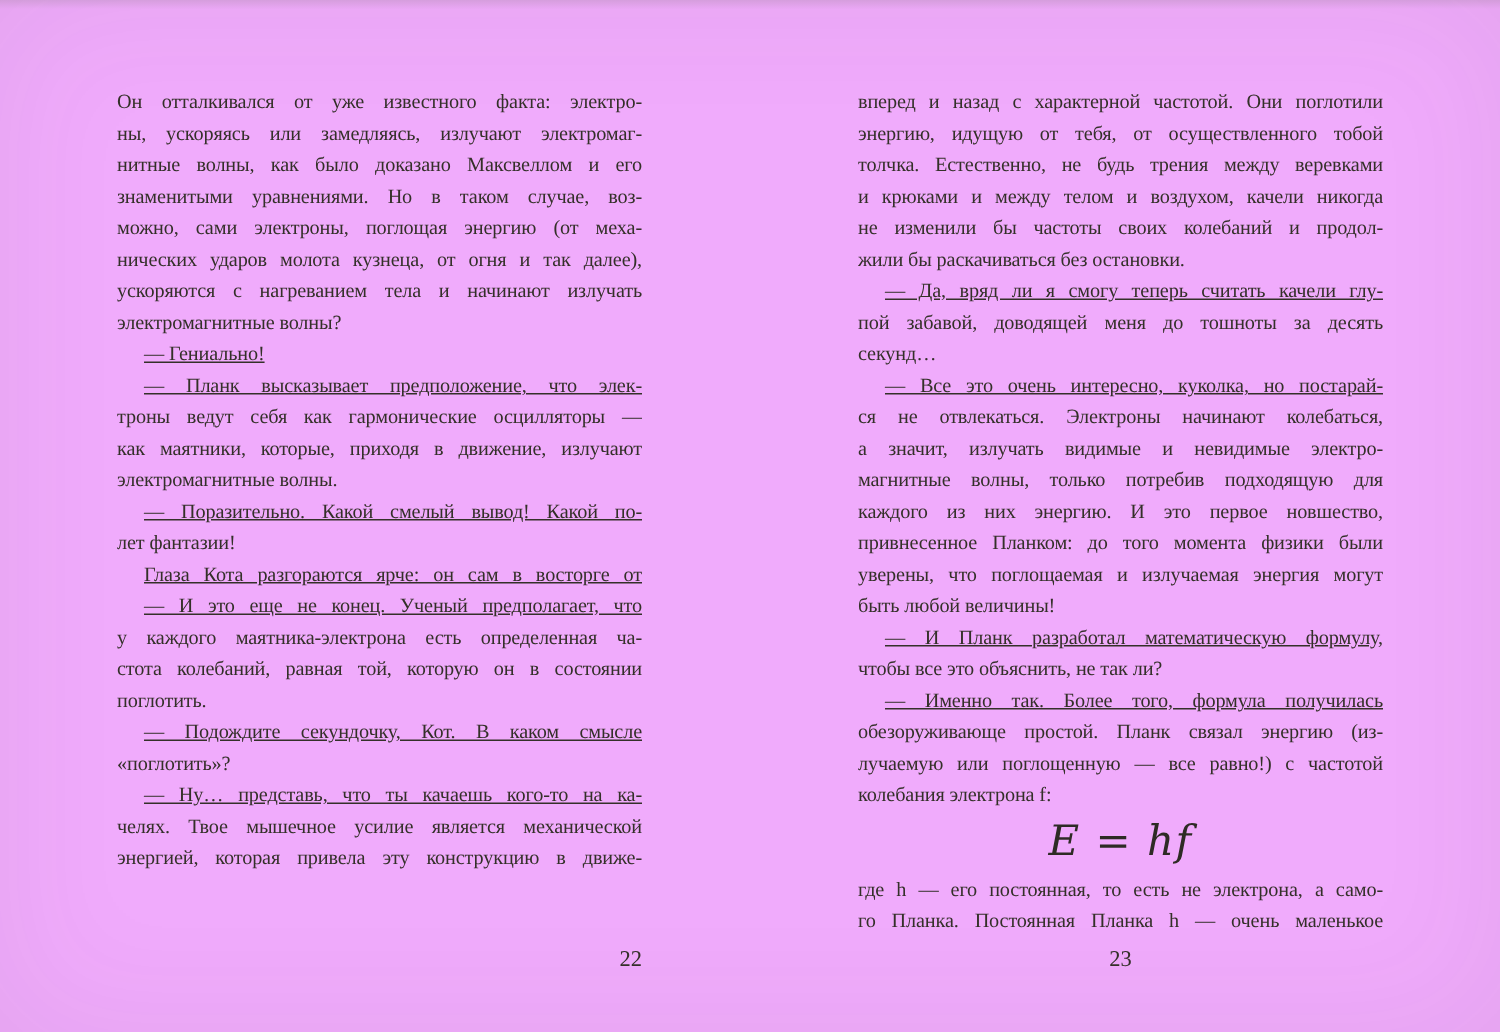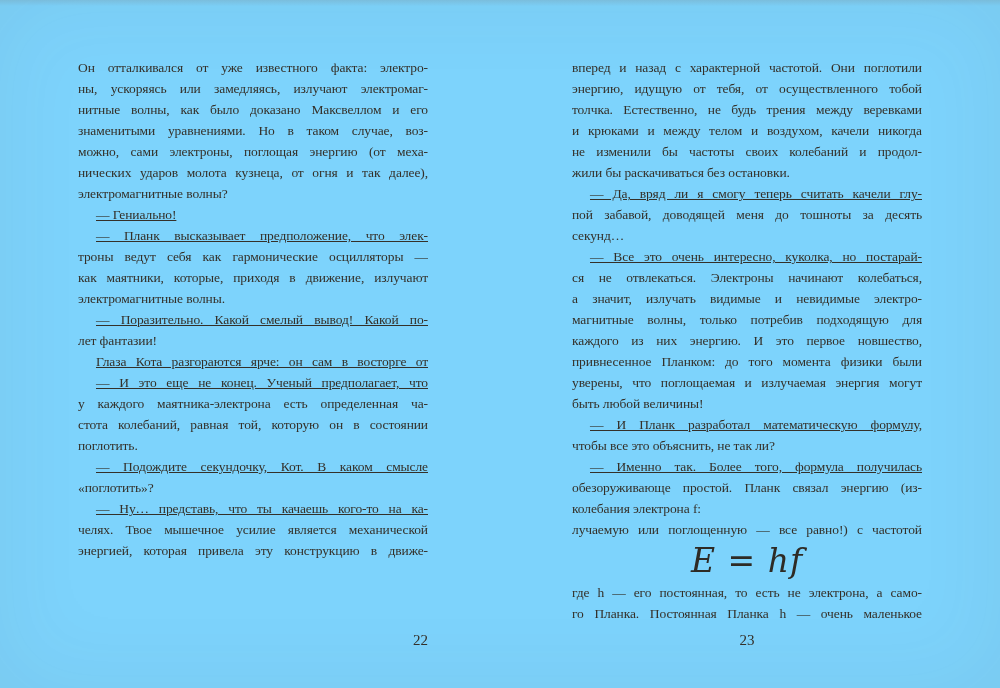--- a/index.html
+++ b/index.html
@@ -4,21 +4,21 @@
 <style>
   html, body { margin: 0; padding: 0; }
   body {
     width: 1000px; height: 688px;
     background: #f4f3f1;
     font-family: "Liberation Serif", serif;
   }
   .spread {
     position: relative;
     width: 1000px; height: 688px;
-    background: #7dd3fc;
+    background: #f0abfc;
     overflow: hidden;
     box-shadow: inset 0 0 90px rgba(70,64,58,0.07);
   }
   .scan-edge {
     position: absolute; left: 0; top: 0; width: 1000px; height: 6px;
     background: linear-gradient(to bottom, rgba(120,115,110,0.18), rgba(120,115,110,0));
   }
   .page-col {
     position: absolute;
     top: 57px;
@@ -36,21 +36,21 @@
     height: 21px;
     overflow: hidden;
   }
   .line.end { text-align-last: left; }
   .line.ind { text-indent: 18px; text-decoration: underline; }
   .it { }
   .formula {
     text-align: center;
     font-style: italic;
     font-family: "DejaVu Serif", serif;
-    font-size: 33px;
+    font-size: 28px;
     line-height: 29px;
     margin: 6px 0 7px 0;
     color: #2e2b25;
     letter-spacing: 1px;
   }
   .page-number {
     position: absolute;
     top: 632px;
     width: 350px;
     text-align: center;
@@ -66,20 +66,21 @@
 <div class="spread">
   <div class="scan-edge"></div>
 
   <div class="page-col left">
       <div class="line"><span>Он отталкивался от уже известного факта: электро-</span></div>
       <div class="line"><span>ны, ускоряясь или замедляясь, излучают электромаг-</span></div>
       <div class="line"><span>нитные волны, как было доказано Максвеллом и его</span></div>
       <div class="line"><span>знаменитыми уравнениями. Но в таком случае, воз-</span></div>
       <div class="line"><span>можно, сами электроны, поглощая энергию (от меха-</span></div>
       <div class="line"><span>нических ударов молота кузнеца, от огня и так далее),</span></div>
+      <div class="line"><span>ускоряются с нагреванием тела и начинают излучать</span></div>
       <div class="line end"><span>электромагнитные волны?</span></div>
       <div class="line ind end"><span>— Гениально!</span></div>
       <div class="line ind"><span>— Планк высказывает предположение, что элек-</span></div>
       <div class="line"><span>троны ведут себя как </span><span class="it">гармонические осцилляторы</span><span> —</span></div>
       <div class="line"><span>как маятники, которые, приходя в движение, излучают</span></div>
       <div class="line end"><span>электромагнитные волны.</span></div>
       <div class="line ind"><span>— Поразительно. Какой смелый вывод! Какой по-</span></div>
       <div class="line end"><span>лет фантазии!</span></div>
       <div class="line ind"><span>Глаза Кота разгораются ярче: он сам в восторге от</span></div>
       <div class="line ind"><span>— И это еще не конец. Ученый предполагает, что</span></div>
@@ -109,22 +110,22 @@
         <div class="line"><span>а значит, излучать видимые и невидимые электро-</span></div>
         <div class="line"><span>магнитные волны, только потребив подходящую для</span></div>
         <div class="line"><span>каждого из них энергию. И это первое новшество,</span></div>
         <div class="line"><span>привнесенное Планком: до того момента физики были</span></div>
         <div class="line"><span>уверены, что поглощаемая и излучаемая энергия могут</span></div>
         <div class="line end"><span>быть любой величины!</span></div>
         <div class="line ind"><span>— И Планк разработал математическую формулу,</span></div>
         <div class="line end"><span>чтобы все это объяснить, не так ли?</span></div>
         <div class="line ind"><span>— Именно так. Более того, формула получилась</span></div>
         <div class="line"><span>обезоруживающе простой. Планк связал энергию (из-</span></div>
+        <div class="line"><span>лучаемую или поглощенную — все равно!) с частотой</span></div>
         <div class="line end"><span>колебания электрона </span><span class="it">f</span><span>:</span></div>
-        <div class="line"><span>лучаемую или поглощенную — все равно!) с частотой</span></div>
       </div>
     <div class="formula">E = hf</div>
     <div>
         <div class="line"><span>где </span><span class="it">h</span><span> — его постоянная, то есть не электрона, а само-</span></div>
         <div class="line"><span>го Планка. </span><span class="it">Постоянная Планка h</span><span> — очень маленькое</span></div>
       </div>
   </div>
 
   <div class="page-number left">22</div>
 

